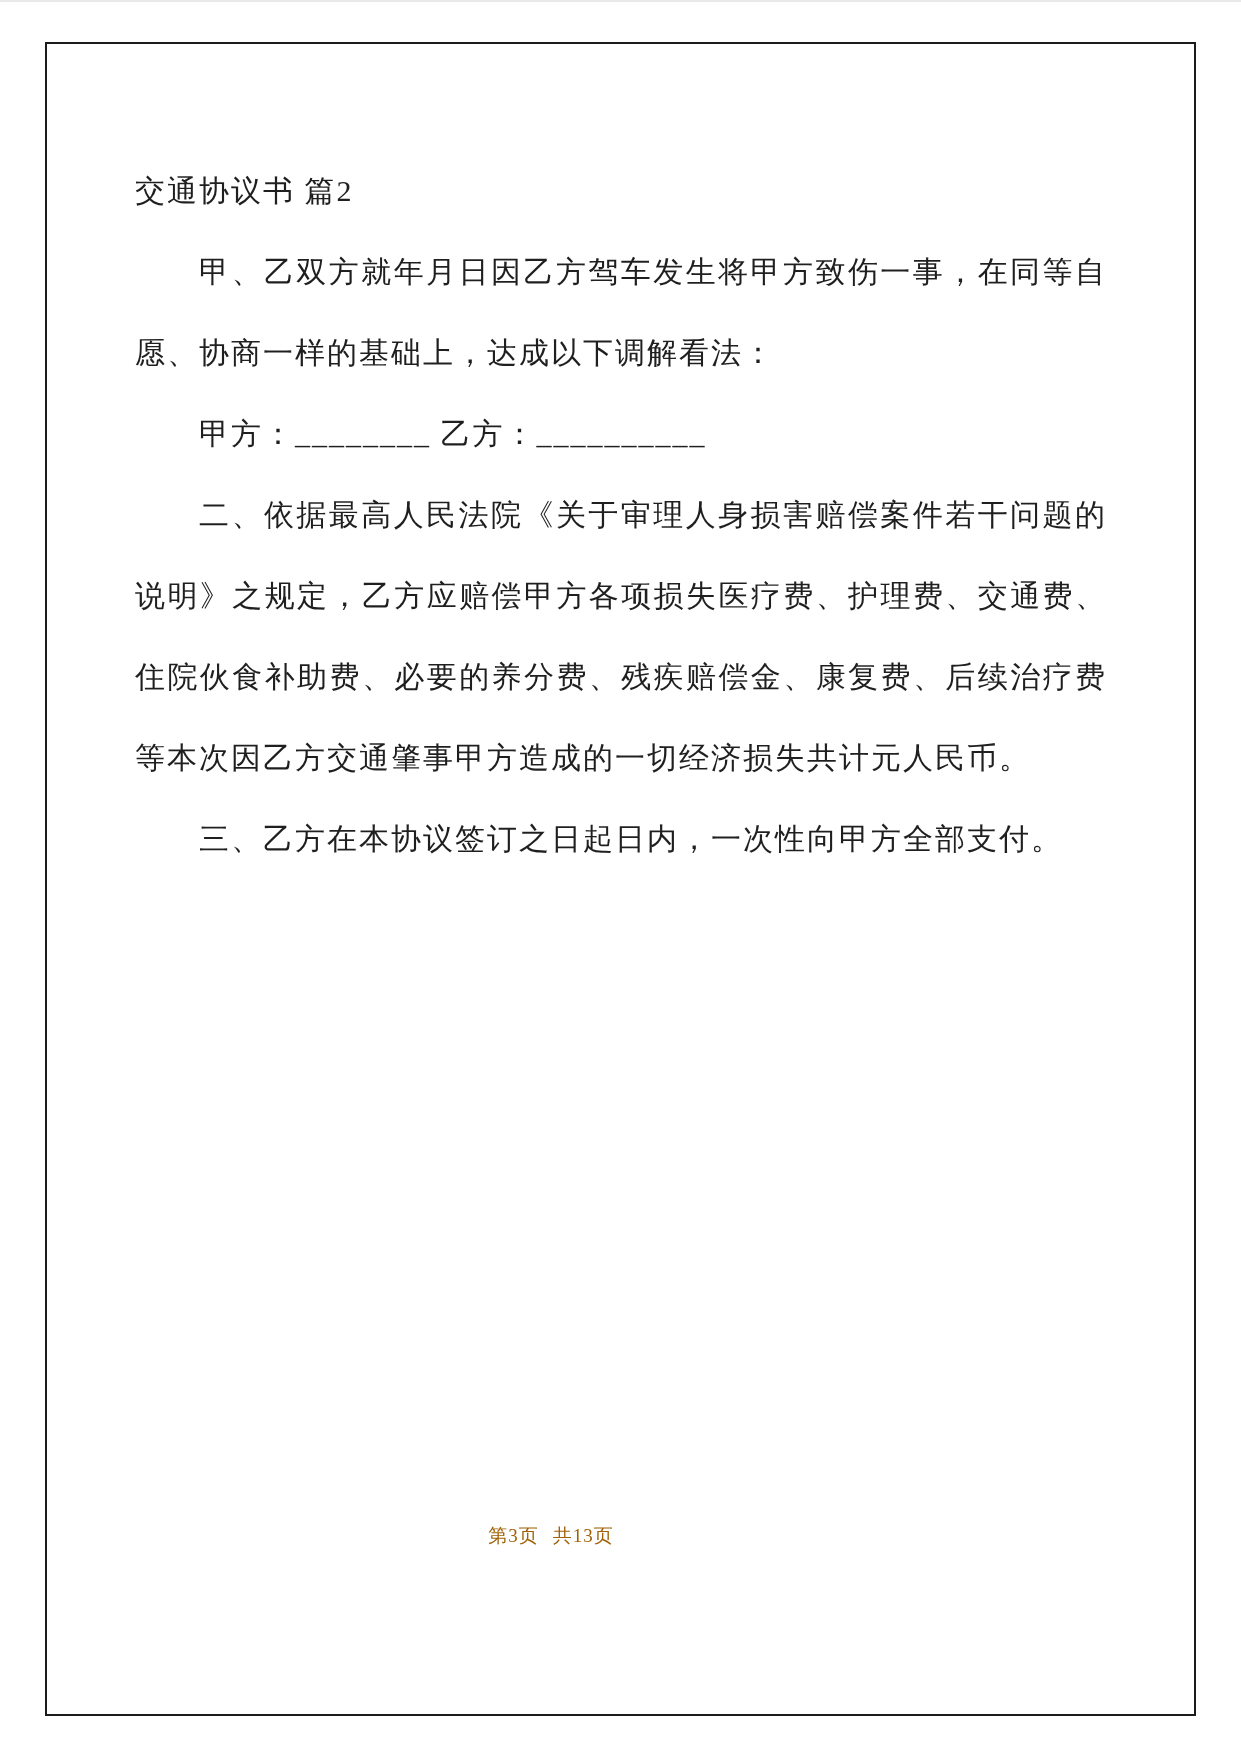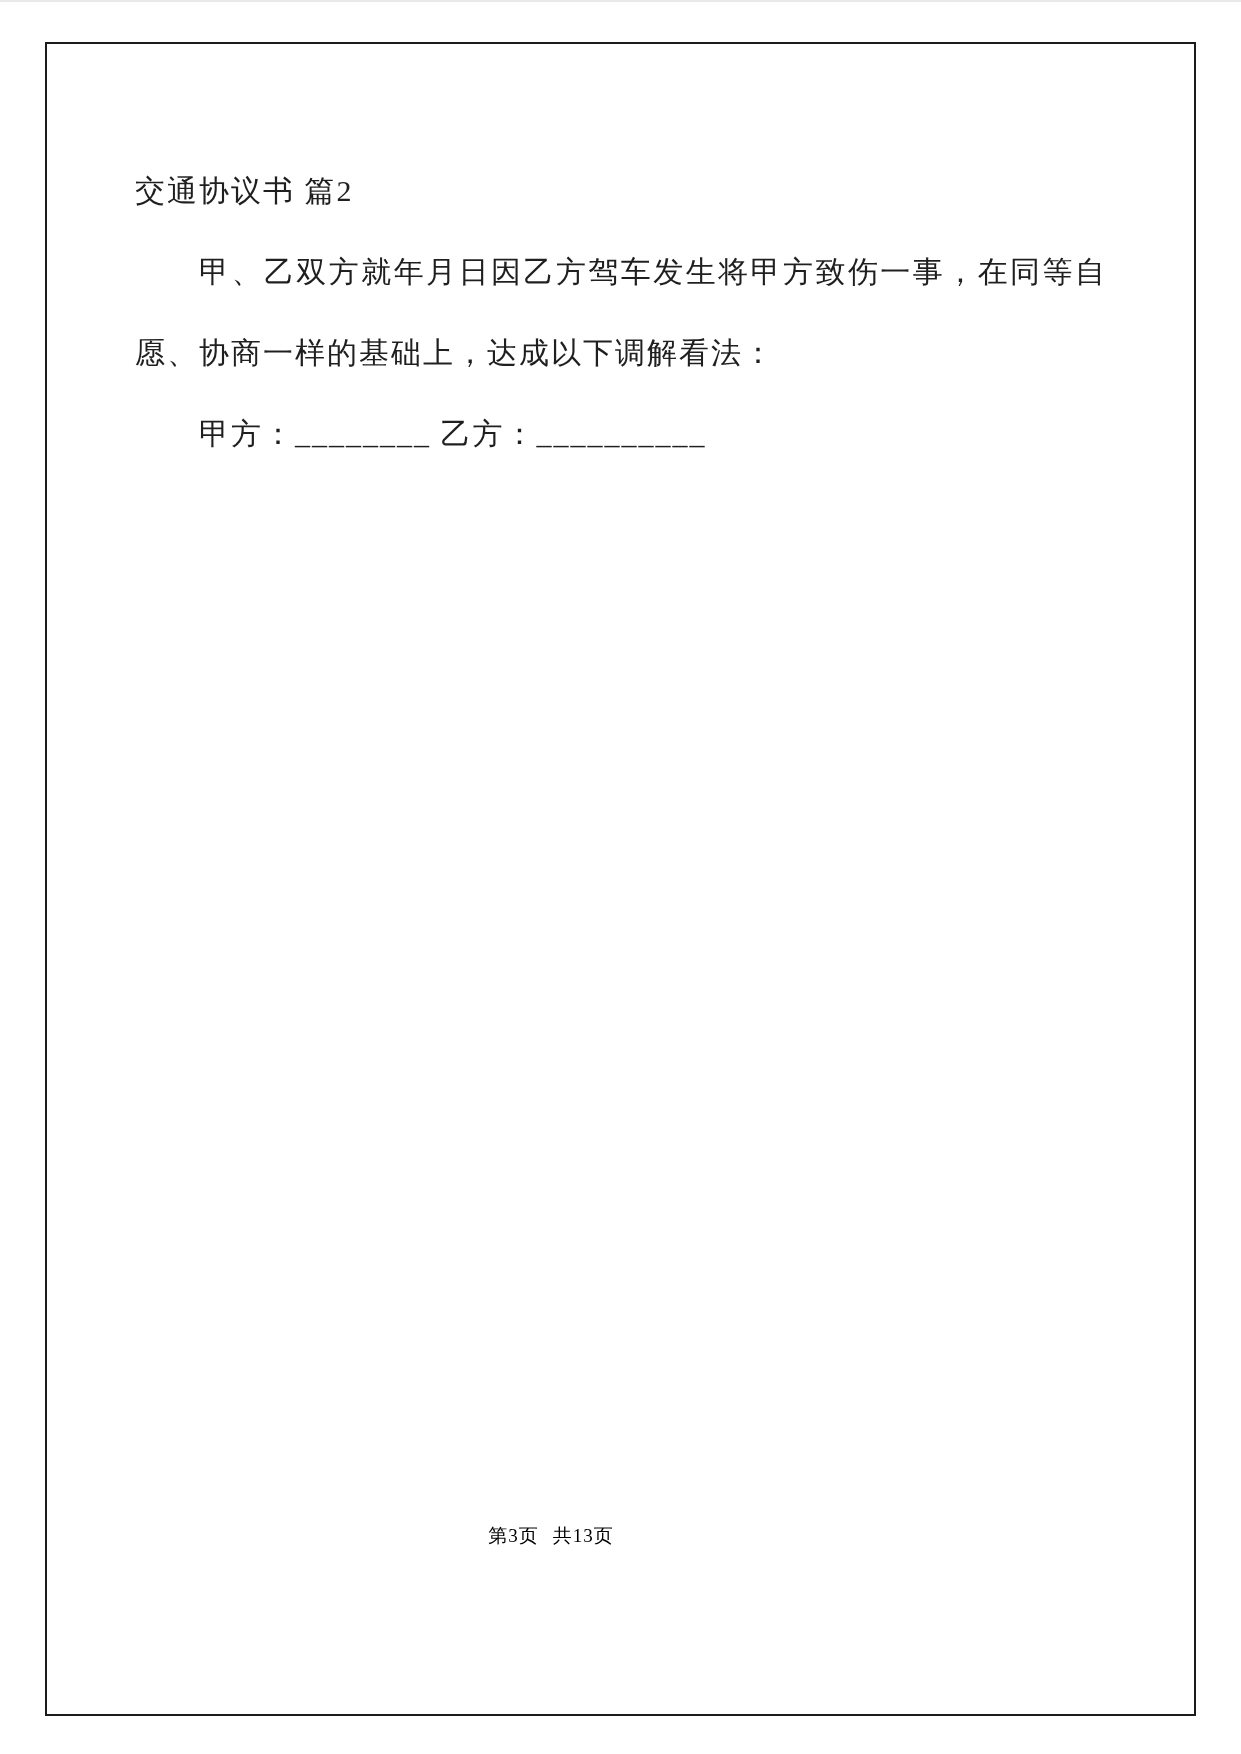--- a/index.html
+++ b/index.html
@@ -49,40 +49,42 @@
     overflow-wrap: break-word;
   }
   .footer {
     position: absolute;
     top: 1521px;
     left: 46px;
     width: 1010px;
     text-align: center;
     font-size: 19px;
     letter-spacing: 1px;
-    color: #000000;
+    color: #a16207;
   }
   .footer .sep { display: inline-block; width: 14px; }
 </style>
 </head>
 <body>
 
 <div class="page">
 
   <div class="page-border"></div>
 
   <div class="content">
     <h1 class="doc-title">交通协议书 篇2</h1>
 
     <p class="para">甲、乙双方就年月日因乙方驾车发生将甲方致伤一事，在同等自愿、协商一样的基础上，达成以下调解看法：</p>
 
     <p class="para">甲方：________ 乙方：__________</p>
 
 
+    <p class="para">二、依据最高人民法院《关于审理人身损害赔偿案件若干问题的说明》之规定，乙方应赔偿甲方各项损失医疗费、护理费、交通费、住院伙食补助费、必要的养分费、残疾赔偿金、康复费、后续治疗费等本次因乙方交通肇事甲方造成的一切经济损失共计元人民币。</p>
 
+    <p class="para">三、乙方在本协议签订之日起日内，一次性向甲方全部支付。</p>
 
 
   </div>
 
   <div class="footer">
     <span>第3页</span><span class="sep"></span><span>共13页</span>
   </div>
 
 </div>
 

